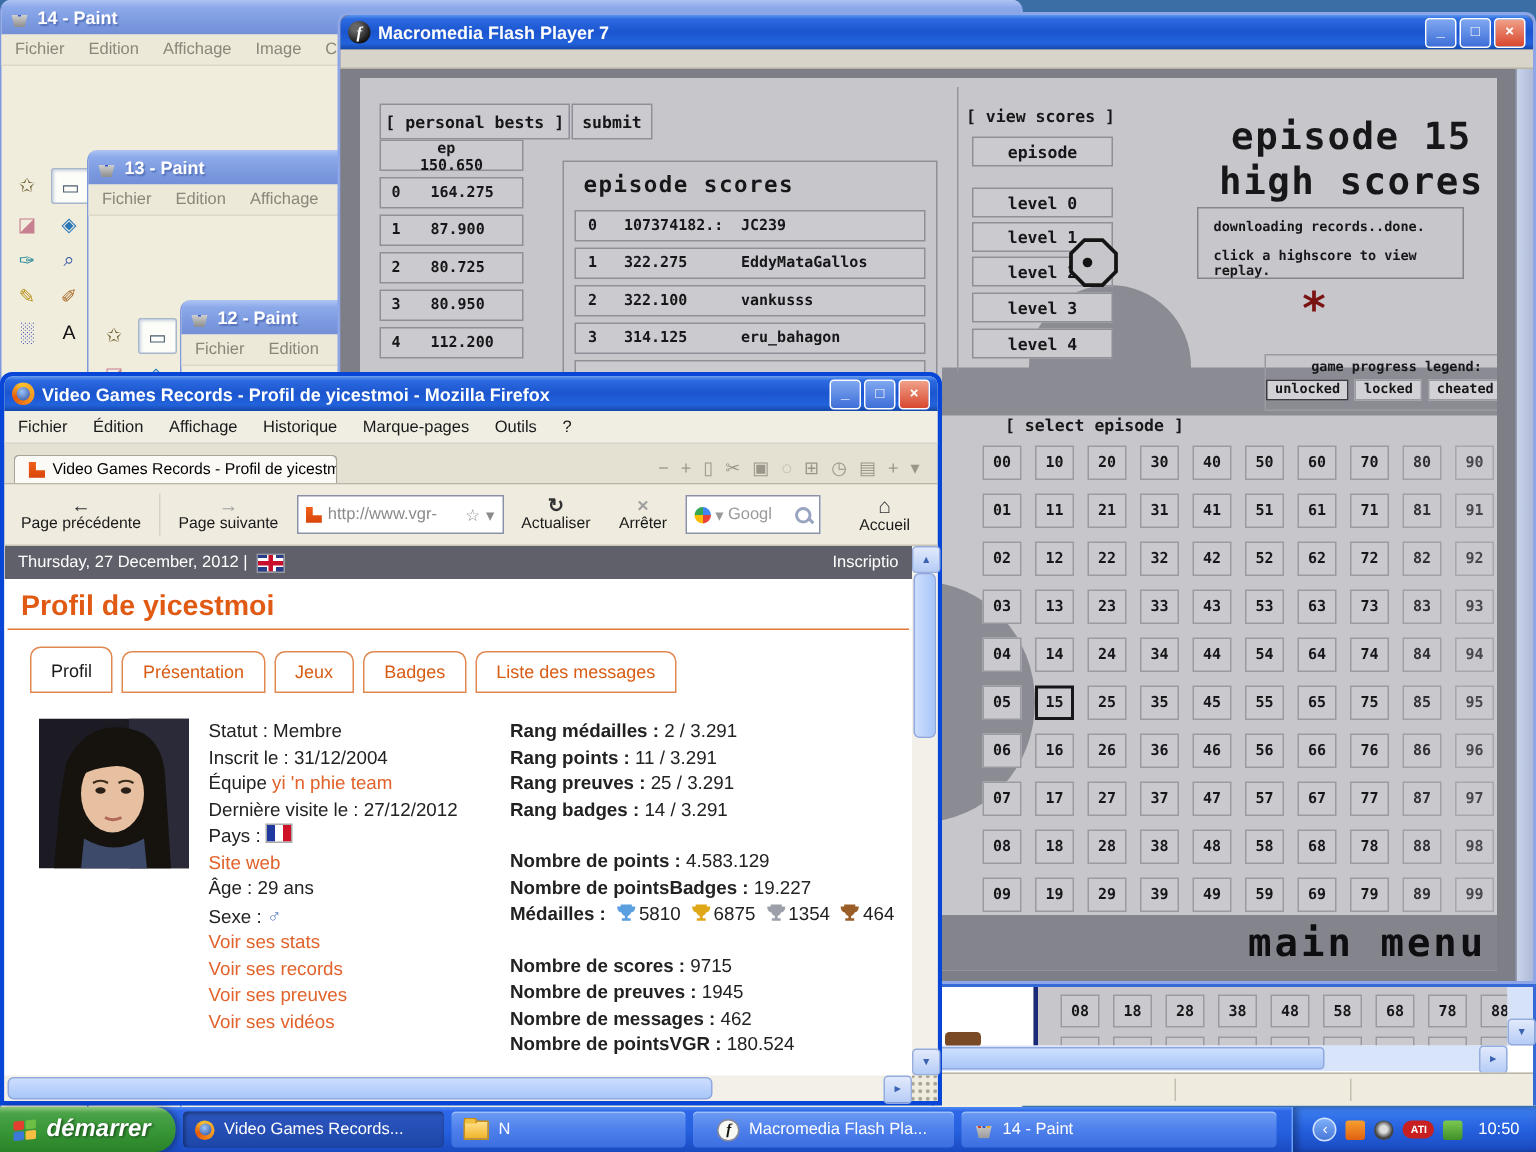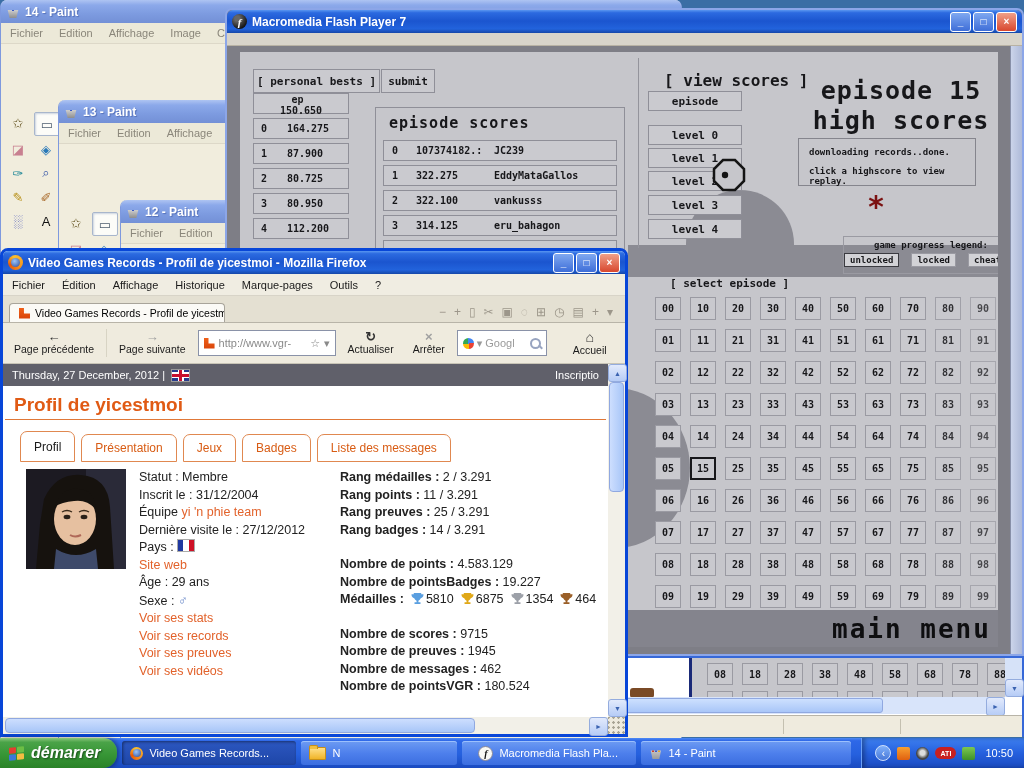--- a/index.html
+++ b/index.html
@@ -43,34 +43,34 @@
   .shape{position:absolute;background:#8B8B93;}
   .fbox{position:absolute;border:1px solid #8F8F98;background:#CACACF;box-sizing:border-box;}
   .ftab{display:flex;align-items:center;justify-content:center;font-size:11px;font-weight:bold;}
   .pbrow{left:13px;width:96px;height:21px;display:flex;align-items:center;font-size:10px;font-weight:bold;}
   .pbrow .k{width:26px;padding-left:7px;}
   #eppanel{left:135px;top:55px;width:250px;height:200px;background:transparent;}
   #eptitle{position:absolute;left:149px;top:62px;font-size:15px;font-weight:bold;letter-spacing:1px;}
   .eprow{left:143px;width:234px;height:21px;display:flex;align-items:center;font-size:10px;font-weight:bold;}
   .eprow .rk{width:24px;padding-left:8px;}
   .eprow .sc{width:78px;}
-  #vshead{position:absolute;left:404px;top:19px;font-size:16px;font-weight:bold;margin-left:20px;}
+  #vshead{position:absolute;left:404px;top:19px;font-size:11px;font-weight:bold;}
   .vsbtn{position:absolute;left:408px;width:94px;height:20px;border:1px solid #8F8F98;background:#CACACF;
         font-size:11px;font-weight:bold;text-align:center;line-height:20px;box-sizing:border-box;}
   #vsline{position:absolute;left:398px;top:6px;width:1px;height:190px;background:#94949C;}
   #hstitle{position:absolute;left:545px;top:24px;width:232px;text-align:center;font-size:25px;font-weight:bold;
         line-height:1.18;letter-spacing:1px;}
   #statusbox{position:absolute;left:558px;top:86px;width:178px;height:48px;border:1px solid #85858D;
         font-size:9px;font-weight:bold;padding:8px 10px;box-sizing:border-box;}
   #statusbox div{margin-bottom:9px;}
   #star{position:absolute;left:627px;top:150px;color:#7B1212;font-size:30px;font-weight:bold;line-height:10px;}
   #legendbox{position:absolute;left:603px;top:184px;width:176px;height:38px;border:1px solid #9A9AA2;
         text-align:center;box-sizing:border-box;}
   #legendbox .lt{font-size:9px;font-weight:bold;margin-top:3px;}
-  #legenditems{display:flex;gap:4px;justify-content:space-between;margin-top:3px;}
+  #legenditems{display:flex;gap:4px;justify-content:flex-start;margin-top:3px;}
   .litem{border:1px solid #9A9AA2;background:#D2D2D6;font-size:9px;font-weight:bold;padding:1px 5px;}
   .litem:first-child{border-color:#3A3A40;}
   #selhead{position:absolute;left:430px;top:225px;font-size:11px;font-weight:bold;}
   #epgrid{position:absolute;left:415px;top:245px;display:grid;grid-template-columns:repeat(10,26px);
         grid-auto-rows:23px;gap:9px;}
   .gcell{border:1px solid #9A9AA2;background:#C9C9CE;display:flex;align-items:center;justify-content:center;
         font-size:10px;font-weight:bold;box-sizing:border-box;}
   .gcell:nth-child(10n){opacity:.72;} .gcell:nth-child(10n-1){opacity:.85;}
   .gcell.sel{border:2px solid #17171A;}
   #footerband{position:absolute;left:0;right:0;top:558px;height:45px;background:#84848D;}
@@ -135,21 +135,21 @@
         linear-gradient(#C8102E,#C8102E) center/100% 3px,
         linear-gradient(#C8102E,#C8102E) center/3px 100%,
         linear-gradient(#fff,#fff) center/100% 6px,
         linear-gradient(#fff,#fff) center/6px 100%,#283C8C;background-repeat:no-repeat;border:1px solid #999;}
   .pgheading{margin:8px 0 0 11px;font-size:19px;font-weight:bold;color:#E05A14;}
   .pghr{height:1px;background:#E07838;margin:3px 2px 0 2px;}
   #fftabs{display:flex;gap:6px;margin:11px 0 0 17px;align-items:flex-end;}
   .fftab{border:1px solid #E08850;border-radius:7px 7px 0 0;padding:6px 13px;font-size:12px;color:#D85C14;
         background:#fff;}
   .fftab.active{color:#1A1A1A;padding:8px 13px 7px;}
-  #profwrap{display:flex;margin:7px 0 0 23px;gap:13px;font-size:12.5px;color:#222;}
+  #profwrap{display:flex;margin:17px 0 0 23px;gap:13px;font-size:12.5px;color:#222;}
   .avatar{width:100px;height:100px;flex:none;}
   #leftcol{width:188px;line-height:17.5px;}
   #rightcol{line-height:17.5px;}
   a.olink{color:#E2622B;text-decoration:none;text-align:right;}
   #rightcol b{font-weight:bold;}
   .gap{height:17px;}
   .medal svg{vertical-align:-2px;margin:0 2px 0 7px;}
   .sexsym{color:#6888C8;font-size:13px;}
   .frflag{display:inline-block;width:16px;height:11px;vertical-align:-1px;border:1px solid #AAA;
         background:linear-gradient(90deg,#2039A0 0 33%,#fff 33% 66%,#CE1126 66%);}

